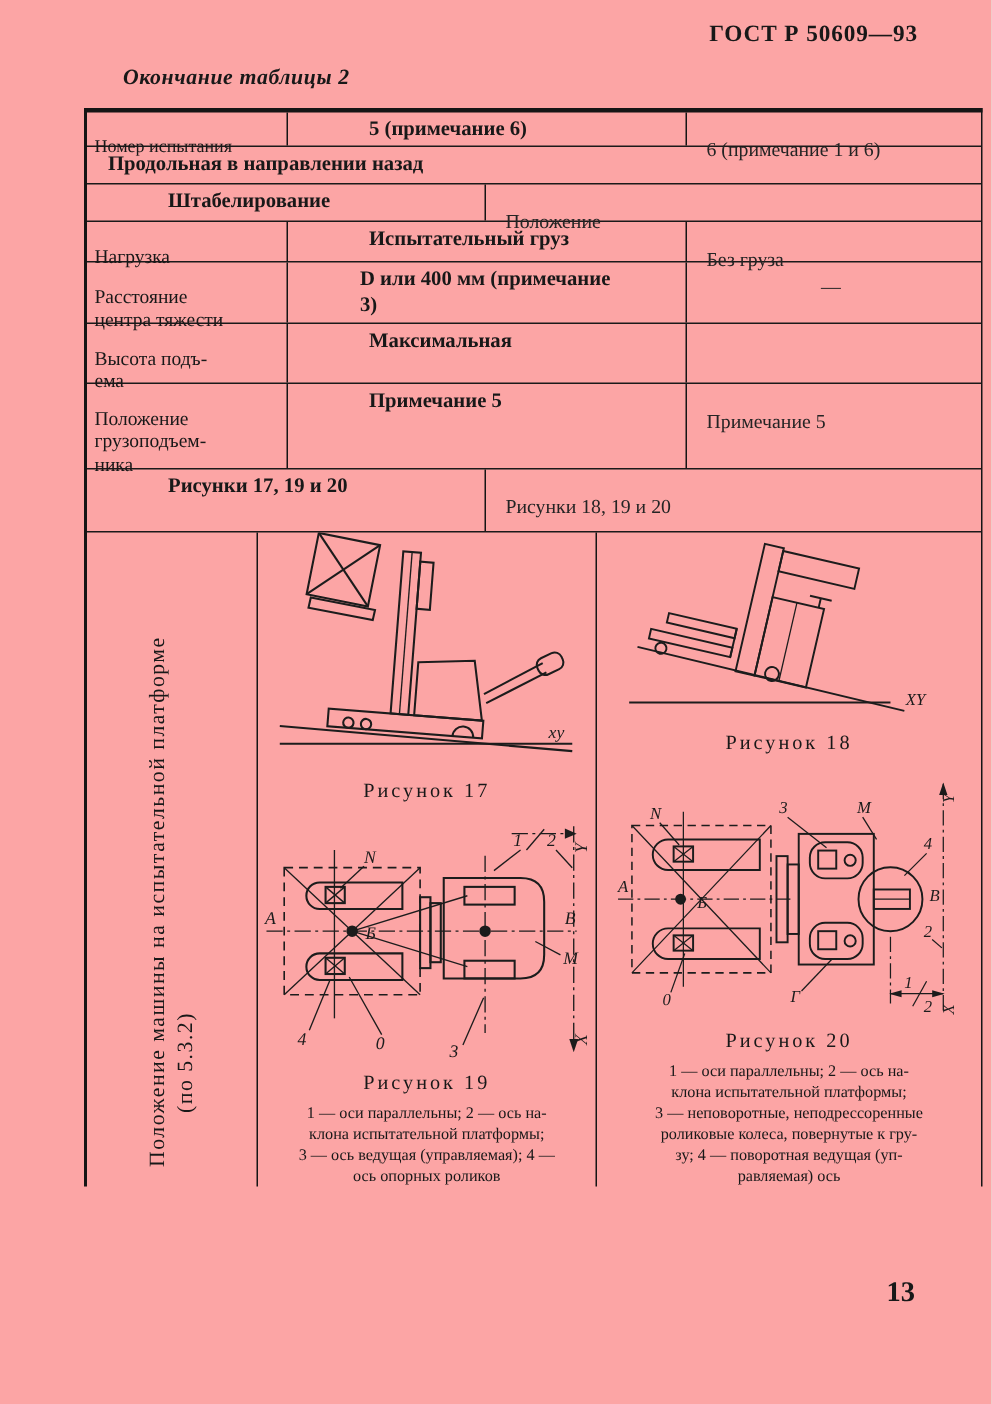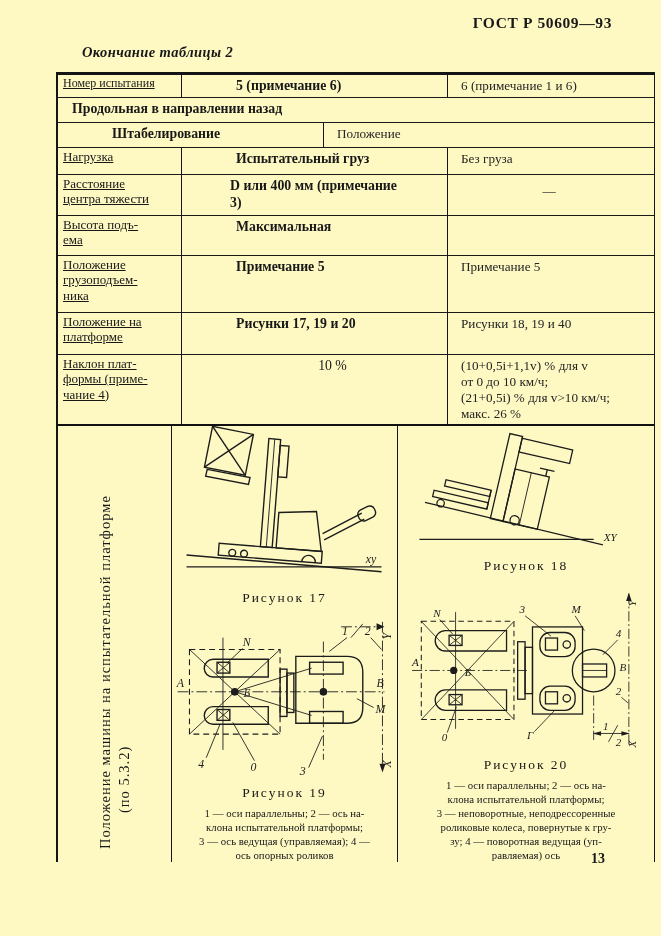--- a/index.html
+++ b/index.html
@@ -1,44 +1,44 @@
 <!DOCTYPE html>
 <html><head>
 <meta charset="utf-8">
 <style>
   html,body{margin:0;padding:0;background:#e9e9e6;}
-  .page{position:relative;width:661px;height:936px;background:#fef9c3;color:#181818;
+  .page{position:relative;width:661px;height:936px;background:#fca5a5;color:#181818;
         font-family:"Liberation Serif",serif;overflow:hidden;}
   .std-header{position:absolute;top:14px;right:49px;font-size:15.5px;font-weight:bold;letter-spacing:.6px;}
   .tbl-caption{position:absolute;top:44px;left:57px;font-size:14.5px;font-weight:bold;font-style:italic;letter-spacing:.4px;margin-left:25px;}
   .gtable{position:absolute;left:56px;top:72px;width:599px;
           border-top:3px solid #151515;border-left:2px solid #151515;border-right:1.6px solid #151515;box-sizing:border-box;}
   .trow{display:flex;border-bottom:1.2px solid #1a1a1a;box-sizing:border-box;}
-  .c-label{width:124px;box-sizing:border-box;border-right:1.7px solid #151515;
-           font-size:13px;line-height:1.18;padding:1px 2px 0 5px;white-space:pre-line;text-decoration:underline;}
+  .c-label{width:134px;box-sizing:border-box;border-right:1.7px solid #151515;
+           font-size:13px;line-height:1.18;padding:15px 2px 0 5px;white-space:pre-line;}
   .c-v1{width:226px;box-sizing:border-box;border-right:1.5px solid #151515;
         font-size:13.8px;font-weight:bold;line-height:1.2;padding:3px 4px 0 14px;white-space:pre-line;margin-left:40px;}
-  .c-v2{flex:1;font-size:13.2px;line-height:1.22;padding:3px 4px 0 13px;color:#242424;white-space:pre-line;}
+  .c-v2{flex:1;font-size:13.2px;line-height:1.22;padding:17px 4px 0 13px;color:#242424;white-space:pre-line;}
   .c-span{flex:1;font-size:13.8px;font-weight:bold;padding:3px 4px 0 14px;}
   .small-label{font-size:12px;}
   .center{text-align:center;padding-left:0;}
   .r1{height:23px}.r2{height:25px}.r3{height:25px}.r4{height:27px}.r5{height:41px}
   .r6{height:40px}.r7{height:57px}.r8{height:42px}
   .r9{height:71px;border-bottom:2.6px solid #111;}
   .frow{display:flex;height:436px;border-bottom:none;}
   .f-label{width:114px;box-sizing:border-box;border-right:1.7px solid #151515;position:relative;}
   .vlabel{position:absolute;top:50%;left:50%;width:410px;transform:translate(-50%,-50%) rotate(-90deg);
           font-size:14.5px;letter-spacing:1px;line-height:1.3;}
   .vlabel .l2{margin-left:36px;}
   .f-col-a{width:226px;box-sizing:border-box;border-right:1.5px solid #151515;
            display:flex;flex-direction:column;align-items:center;}
   .f-col-b{flex:1;display:flex;flex-direction:column;align-items:center;}
   .fig-caption{font-size:13.5px;letter-spacing:2px;margin-top:2px;}
   .legend{font-size:10.8px;line-height:1.3;text-align:center;white-space:pre-line;margin-top:5px;width:97%;}
-  .page-number{position:absolute;top:851px;left:591px;font-size:14px;font-weight:bold;}
+  .page-number{position:absolute;top:851px;left:591px;font-size:19px;font-weight:bold;}
   svg{display:block;}
   svg text{font-family:"Liberation Serif",serif;}
   .dwg{stroke:#1c1c1c;fill:none;stroke-width:1.4;}
   .thin{stroke-width:.9;}
   .axis{stroke-width:.9;stroke-dasharray:11 3 2 3;}
   .dash{stroke-dasharray:6 4;stroke-width:1.1;}
   .lbl{font-size:12px;font-style:italic;fill:#1c1c1c;stroke:none;}
 </style>
 </head>
 <body>
@@ -87,36 +87,24 @@
 
     <div class="trow r7">
       <div class="c-label">Положение
 грузоподъем-
 ника</div>
       <div class="c-v1">Примечание 5</div>
       <div class="c-v2">Примечание 5</div>
     </div>
 
     <div class="trow r8">
-      <div class="c-label">Положение на
-платформе</div>
       <div class="c-v1">Рисунки 17, 19 и 20</div>
-      <div class="c-v2">Рисунки 18, 19 и 40</div>
-    </div>
-
-    <div class="trow r9">
-      <div class="c-label">Наклон плат-
-формы (приме-
-чание 4)</div>
-      <div class="c-v1 center" style="font-weight:normal;">10 %</div>
-      <div class="c-v2">(10+0,5i+1,1v) % для v
-от 0 до 10 км/ч;
-(21+0,5i) % для v&gt;10 км/ч;
-макс. 26 %</div>
-    </div>
+      <div class="c-v2">Рисунки 18, 19 и 20</div>
+    </div>
+
 
     <div class="frow">
 
       <div class="f-label">
         <div class="vlabel">
           <div>Положение машины на испытательной платформе</div>
           <div class="l2">(по 5.3.2)</div>
         </div>
       </div>
 

